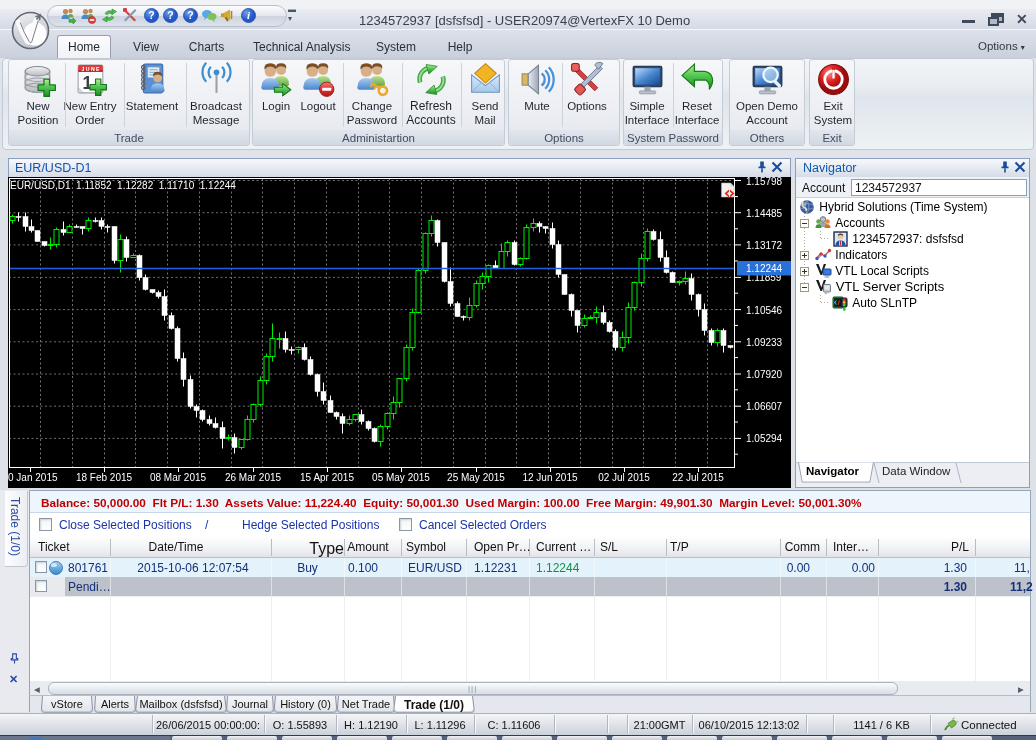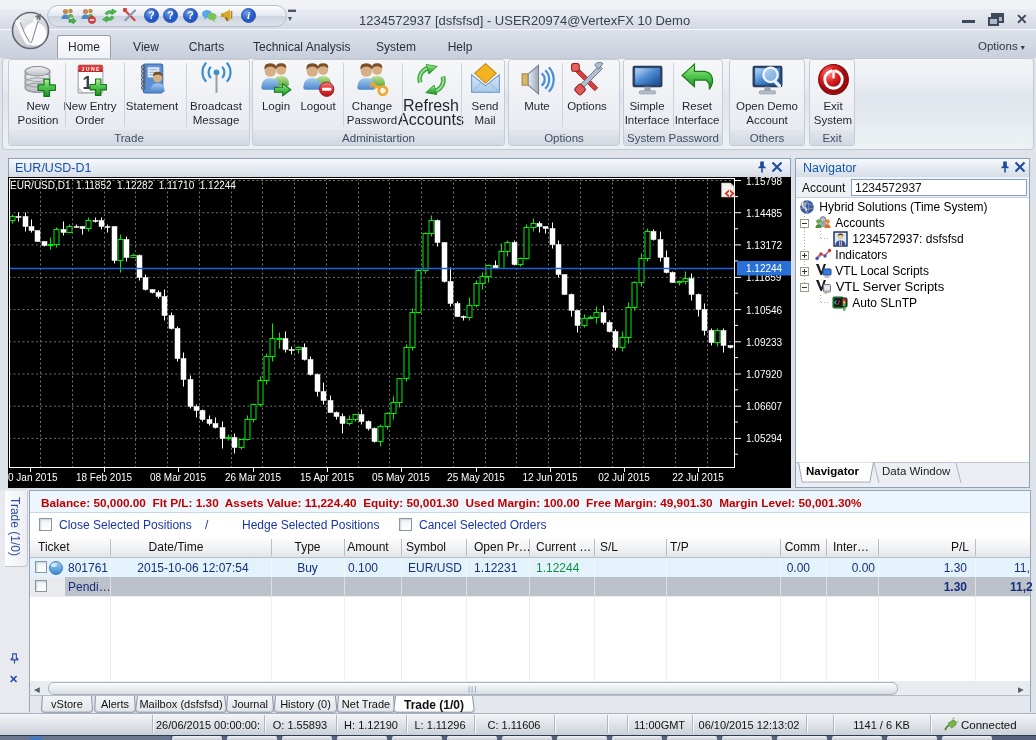--- a/index.html
+++ b/index.html
@@ -396,21 +396,21 @@
           <stop offset="1" stop-color="#64a83c"></stop>
         </linearGradient>
       </defs>
       <path d="M7 21 A 11 11 0 0 1 16.5 6.6" fill="none" stroke="#43ad43" stroke-width="4.6"></path>
       <path d="M7 21 A 11 11 0 0 1 16.5 6.6" fill="none" stroke="#a2dfa2" stroke-width="1.6"></path>
       <path d="M12.8 3.4 L23.6 5.2 L15.5 12.6 Z" fill="url(#gp)" stroke="#2a8a2a" stroke-width="0.8"></path>
       <path d="M29 15 A 11 11 0 0 1 19.5 29.4" fill="none" stroke="#43ad43" stroke-width="4.6"></path>
       <path d="M29 15 A 11 11 0 0 1 19.5 29.4" fill="none" stroke="#a2dfa2" stroke-width="1.6"></path>
       <path d="M23.2 32.6 L12.4 30.8 L20.5 23.4 Z" fill="url(#gp)" stroke="#2a8a2a" stroke-width="0.8"></path>
     </svg></div>
-<div class="abs" style="left:387px;top:99px;width:88px;text-align:center;font-size:16px;line-height:14px;color:#1e242c;">Refresh<br>Accounts</div>
+<div class="abs" style="left:387px;top:99px;width:88px;text-align:center;font-size:12px;line-height:14px;color:#1e242c;">Refresh<br>Accounts</div>
 <div class="abs" style="left:467px;top:61px;width:37px;height:37px;"><svg width="37" height="37" viewBox="0 0 36 36">
       <defs>
         <linearGradient id="gp" x1="0" y1="0" x2="0" y2="1">
           <stop offset="0" stop-color="#b6ef9a"></stop>
           <stop offset="0.45" stop-color="#52c552"></stop>
           <stop offset="1" stop-color="#1d9021"></stop>
         </linearGradient>
         <linearGradient id="coin" x1="0" y1="0" x2="0" y2="1">
           <stop offset="0" stop-color="#f2f3f5"></stop>
           <stop offset="1" stop-color="#b9bcc2"></stop>
@@ -1077,21 +1077,21 @@
 <div class="abs" style="left:466px;top:539px;width:1px;height:17px;background:#b8bec8;"></div>
 <div class="abs" style="left:529px;top:539px;width:1px;height:17px;background:#b8bec8;"></div>
 <div class="abs" style="left:594px;top:539px;width:1px;height:17px;background:#b8bec8;"></div>
 <div class="abs" style="left:666px;top:539px;width:1px;height:17px;background:#b8bec8;"></div>
 <div class="abs" style="left:780px;top:539px;width:1px;height:17px;background:#b8bec8;"></div>
 <div class="abs" style="left:826px;top:539px;width:1px;height:17px;background:#b8bec8;"></div>
 <div class="abs" style="left:878px;top:539px;width:1px;height:17px;background:#b8bec8;"></div>
 <div class="abs" style="left:975px;top:539px;width:1px;height:17px;background:#b8bec8;"></div>
 <div class="abs txt" style="left:38px;top:540px;font-size:12px;color:#111;">Ticket</div>
 <div class="abs txt" style="left:110px;top:540px;width:132px;text-align:center;font-size:12px;color:#111;">Date/Time</div>
-<div class="abs txt" style="left:271px;top:540px;width:73px;text-align:center;font-size:12px;color:#111;">Type</div>
+<div class="abs txt" style="left:271px;top:540px;width:73px;text-align:right;font-size:16px;color:#111;">Type</div>
 <div class="abs txt" style="left:344px;top:540px;width:48px;text-align:center;font-size:12px;color:#111;">Amount</div>
 <div class="abs txt" style="left:406px;top:540px;font-size:12px;color:#111;">Symbol</div>
 <div class="abs txt" style="left:474px;top:540px;font-size:12px;color:#111;">Open Pr…</div>
 <div class="abs txt" style="left:536px;top:540px;font-size:12px;color:#111;">Current …</div>
 <div class="abs txt" style="left:600px;top:540px;font-size:12px;color:#111;">S/L</div>
 <div class="abs txt" style="left:670px;top:540px;font-size:12px;color:#111;">T/P</div>
 <div class="abs txt" style="left:740px;top:540px;width:80px;text-align:right;font-size:12px;color:#111;">Comm</div>
 <div class="abs txt" style="left:833px;top:540px;font-size:12px;color:#111;">Inter…</div>
 <div class="abs txt" style="left:889px;top:540px;width:80px;text-align:right;font-size:12px;color:#111;">P/L</div>
 <div class="abs" style="left:30px;top:558px;width:1000px;height:19px;background:#e4f2fb;"></div>
@@ -1184,21 +1184,21 @@
 <div class="abs txt" style="left:406px;top:719px;width:68px;text-align:center;font-size:11px;color:#111;">L: 1.11296</div>
 <div class="abs" style="left:474px;top:715px;width:1px;height:18px;background:#b0b6c2;"></div>
 <div class="abs" style="left:475px;top:715px;width:1px;height:18px;background:#f8f9fb;"></div>
 <div class="abs txt" style="left:474px;top:719px;width:80px;text-align:center;font-size:11px;color:#111;">C: 1.11606</div>
 <div class="abs" style="left:554px;top:715px;width:1px;height:18px;background:#b0b6c2;"></div>
 <div class="abs" style="left:555px;top:715px;width:1px;height:18px;background:#f8f9fb;"></div>
 <div class="abs" style="left:607px;top:715px;width:1px;height:18px;background:#b0b6c2;"></div>
 <div class="abs" style="left:608px;top:715px;width:1px;height:18px;background:#f8f9fb;"></div>
 <div class="abs" style="left:627px;top:715px;width:1px;height:18px;background:#b0b6c2;"></div>
 <div class="abs" style="left:628px;top:715px;width:1px;height:18px;background:#f8f9fb;"></div>
-<div class="abs txt" style="left:627px;top:719px;width:65px;text-align:center;font-size:11px;color:#111;">11:00GMT</div>
+<div class="abs txt" style="left:627px;top:719px;width:65px;text-align:center;font-size:11px;color:#111;">21:00GMT</div>
 <div class="abs" style="left:692px;top:715px;width:1px;height:18px;background:#b0b6c2;"></div>
 <div class="abs" style="left:693px;top:715px;width:1px;height:18px;background:#f8f9fb;"></div>
 <div class="abs txt" style="left:692px;top:719px;width:114px;text-align:center;font-size:11px;color:#111;">06/10/2015 12:13:02</div>
 <div class="abs" style="left:806px;top:715px;width:1px;height:18px;background:#b0b6c2;"></div>
 <div class="abs" style="left:807px;top:715px;width:1px;height:18px;background:#f8f9fb;"></div>
 <div class="abs" style="left:833px;top:715px;width:1px;height:18px;background:#b0b6c2;"></div>
 <div class="abs" style="left:834px;top:715px;width:1px;height:18px;background:#f8f9fb;"></div>
 <div class="abs txt" style="left:833px;top:719px;width:97px;text-align:center;font-size:11px;color:#111;">1141 / 6 KB</div>
 <div class="abs" style="left:930px;top:715px;width:1px;height:18px;background:#b0b6c2;"></div>
 <div class="abs" style="left:931px;top:715px;width:1px;height:18px;background:#f8f9fb;"></div>

